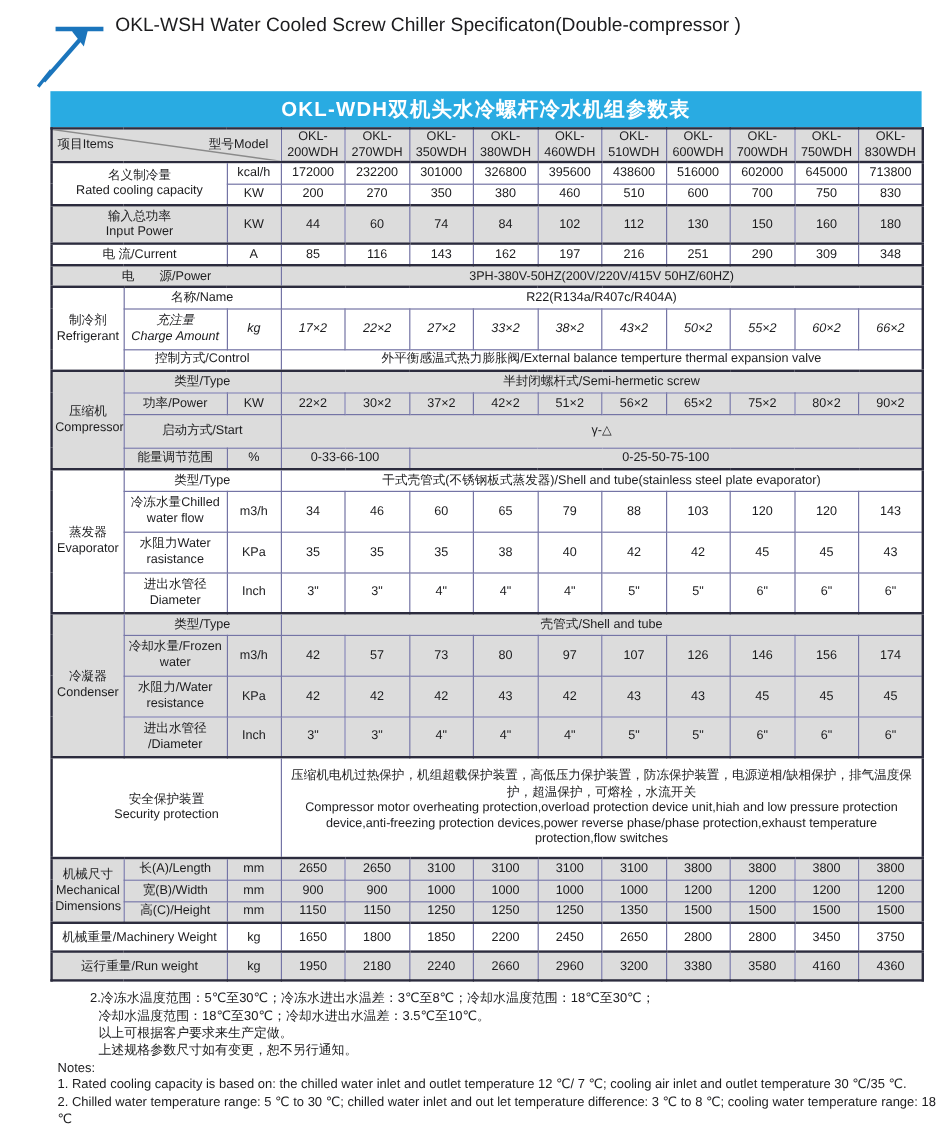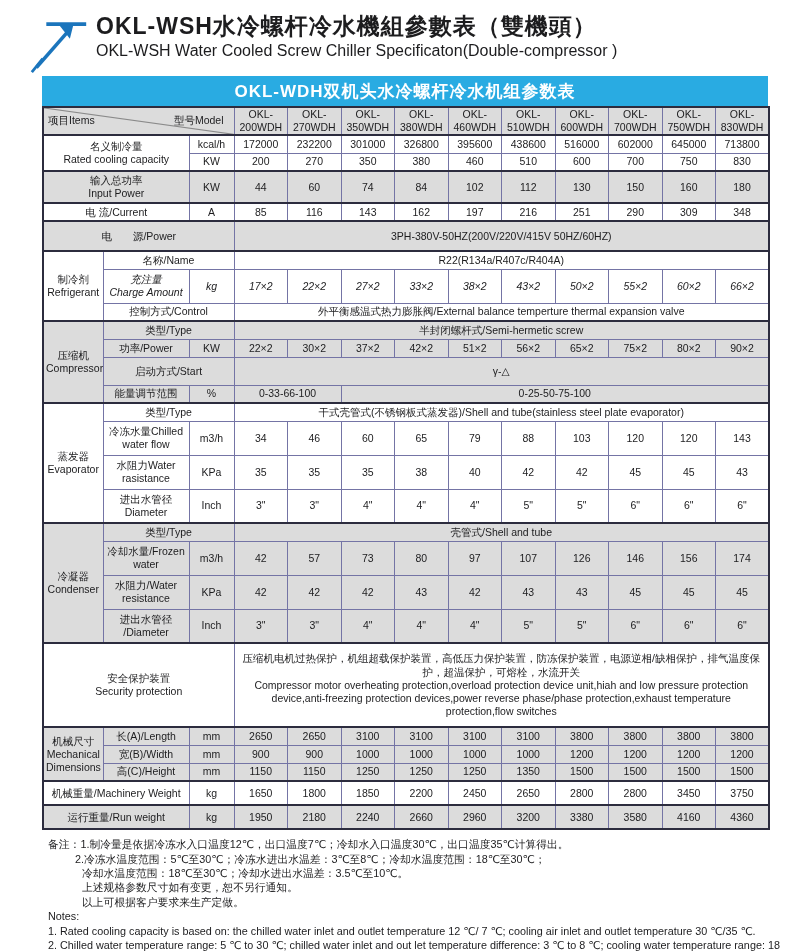--- a/index.html
+++ b/index.html
@@ -62,21 +62,20 @@
 <body>
 
 <div class="page-header">
   <svg class="brand-arrow" viewBox="0 0 64 64">
     <path d="M18 9 H62" stroke="#1b75bc" stroke-width="4" fill="none"></path>
     <path d="M7 57 L42 17" stroke="#1b75bc" stroke-width="4" fill="none"></path>
     <path d="M33 11 L48 9 L44 25 Z" fill="#1b75bc"></path>
     <path d="M2 62 L14 47" stroke="#1b75bc" stroke-width="3" fill="none"></path>
   </svg>
   <div class="titles">
-    <div class="title-cn">OKL-WSH水冷螺杆冷水機組參數表（雙機頭）</div>
     <div class="title-en">OKL-WSH Water Cooled Screw Chiller Specificaton(Double-compressor )</div>
   </div>
 </div>
 
 <div class="banner">OKL-WDH双机头水冷螺杆冷水机组参数表</div>
 
 <table class="spec">
   <colgroup>
     <col style="width:60px">
       <col style="width:86px">
@@ -168,21 +167,21 @@
         <td class="val">116</td>
         <td class="val">143</td>
         <td class="val">162</td>
         <td class="val">197</td>
         <td class="val">216</td>
         <td class="val">251</td>
         <td class="val">290</td>
         <td class="val">309</td>
         <td class="val">348</td>
       </tr>
-      <tr class="shade gt" style="height: 30px;">
+      <tr class="shade gt" style="height: 18px;">
         <td class="lbl" colspan="3">电　　源/Power</td>
         <td class="spanval vs" colspan="10">3PH-380V-50HZ(200V/220V/415V  50HZ/60HZ)</td>
       </tr>
       <tr class="gt" style="height: 18px;">
         <td class="cat" rowspan="3">制冷剂
 Refrigerant</td>
         <td class="lbl" colspan="2">名称/Name</td>
         <td class="spanval vs" colspan="10">R22(R134a/R407c/R404A)</td>
       </tr>
       <tr style="height: 34px; font-style: italic;">
@@ -412,21 +411,20 @@
         <td class="val">3200</td>
         <td class="val">3380</td>
         <td class="val">3580</td>
         <td class="val">4160</td>
         <td class="val">4360</td>
       </tr>
     </tbody>
 </table>
 
 <div class="notes">
-    <div>备注：1.制冷量是依据冷冻水入口温度12℃，出口温度7℃；冷却水入口温度30℃，出口温度35℃计算得出。</div>
     <div class="ind1">2.冷冻水温度范围：5℃至30℃；冷冻水进出水温差：3℃至8℃；冷却水温度范围：18℃至30℃；</div>
     <div class="ind2">冷却水温度范围：18℃至30℃；冷却水进出水温差：3.5℃至10℃。</div>
+    <div class="ind2">以上可根据客户要求来生产定做。</div>
     <div class="ind2">上述规格参数尺寸如有变更，恕不另行通知。</div>
-    <div class="ind2">以上可根据客户要求来生产定做。</div>
     <div>Notes:</div>
     <div>1. Rated cooling capacity is based on: the chilled water inlet and outlet temperature 12 ℃/ 7 ℃; cooling air inlet and outlet temperature 30 ℃/35 ℃.</div>
     <div>2. Chilled water temperature range: 5 ℃ to 30 ℃; chilled water inlet and out let temperature difference: 3 ℃ to 8 ℃; cooling water temperature range: 18 ℃</div>
   </div>
 
 </body></html>

